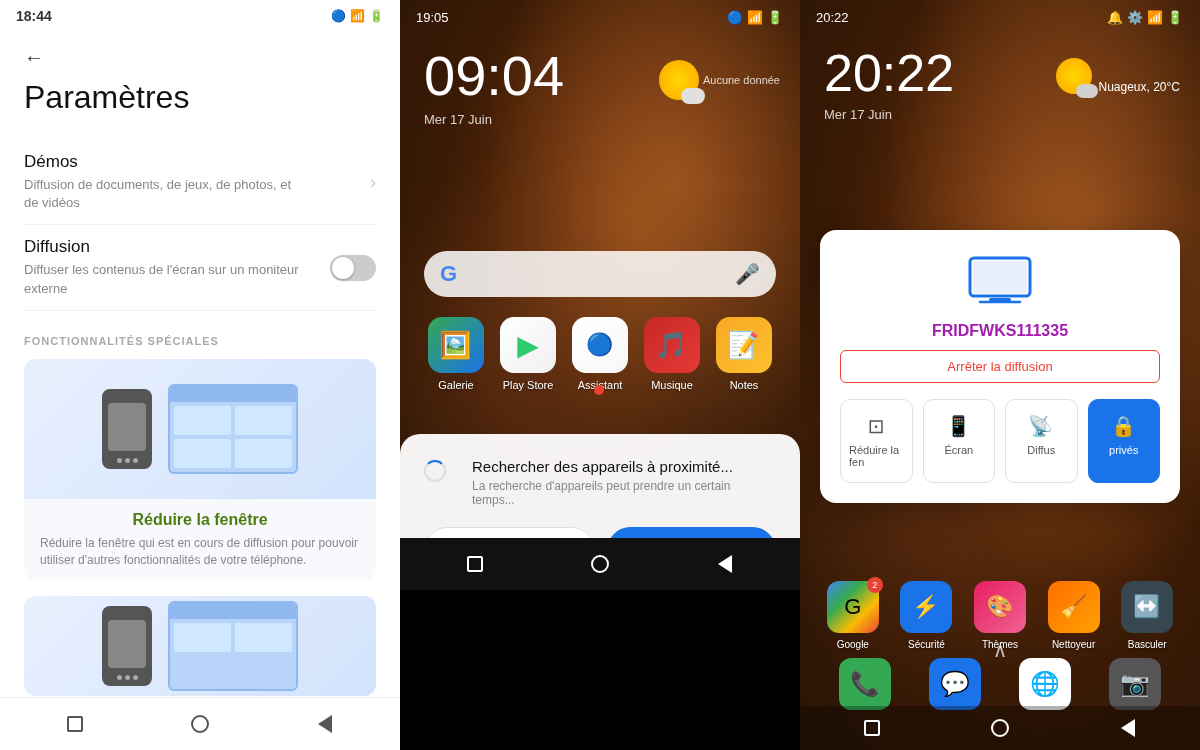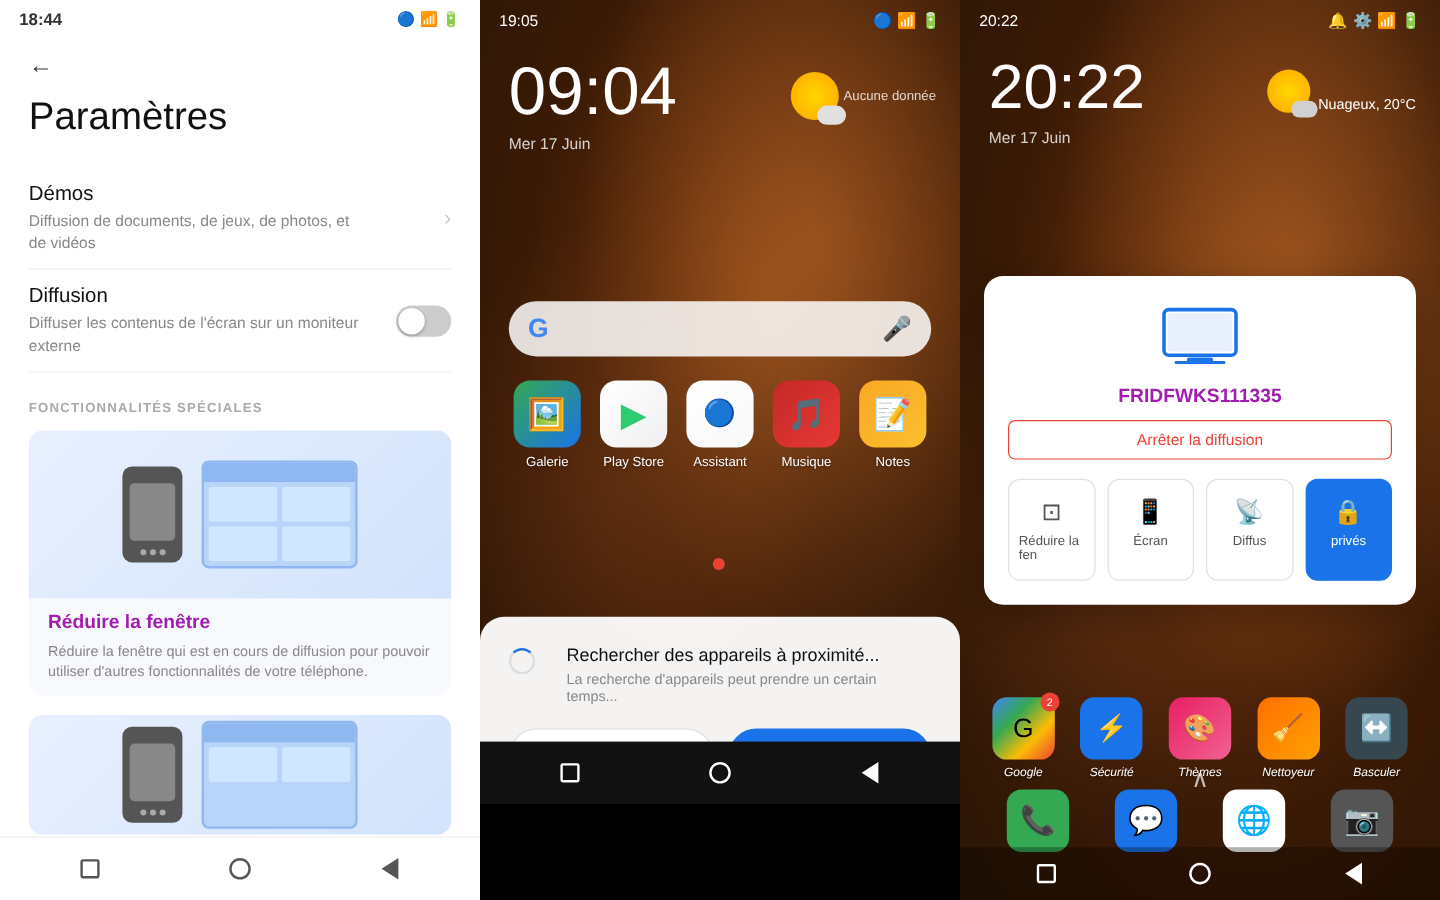--- a/index.html
+++ b/index.html
@@ -202,22 +202,23 @@
       border-radius: 2px;
     }
 
     .feature-card-text {
       padding: 12px 16px;
     }
 
     .feature-card-text .fc-title {
       font-size: 16px;
       font-weight: 600;
-      color: #a21caf;
+      color: #4d7c0f;
       margin-bottom: 6px;
+      text-align: center;
     }
 
     .feature-card-text .fc-desc {
       font-size: 12px;
       color: #888;
       line-height: 1.4;
     }
 
     .feature-card-image2 {
       width: 100%;
@@ -264,21 +265,21 @@
       width: 0;
       height: 0;
       border-top: 9px solid transparent;
       border-bottom: 9px solid transparent;
       border-right: 14px solid #555;
     }
 
     
     .panel-home {
       width: 400px;
-      height: 670px;
+      height: 590px;
       position: relative;
       overflow: hidden;
       background: #4a2a18;
     }
 
     .home-wallpaper {
       position: absolute;
       inset: 0;
       background: radial-gradient(ellipse at 60% 40%, #8b4513 0%, #5c2a0a 30%, #3a1a05 60%, #2a1505 100%);
     }
@@ -696,21 +697,20 @@
       display: flex;
       align-items: center;
       justify-content: center;
     }
 
     .cast-app-label {
       color: white;
       font-size: 10px;
       text-align: center;
       text-shadow: 0 1px 2px rgba(0,0,0,0.5);
-      font-style: italic;
     }
 
     .app-google { background: linear-gradient(135deg, #4285f4, #34a853, #fbbc04, #ea4335); }
     .app-securite { background: #1a73e8; }
     .app-themes { background: linear-gradient(135deg, #e91e63, #f06292); }
     .app-nettoyeur { background: linear-gradient(135deg, #ff6f00, #ffa000); }
     .app-basculer { background: #37474f; }
 
     .cast-swipe-indicator {
       position: absolute;

